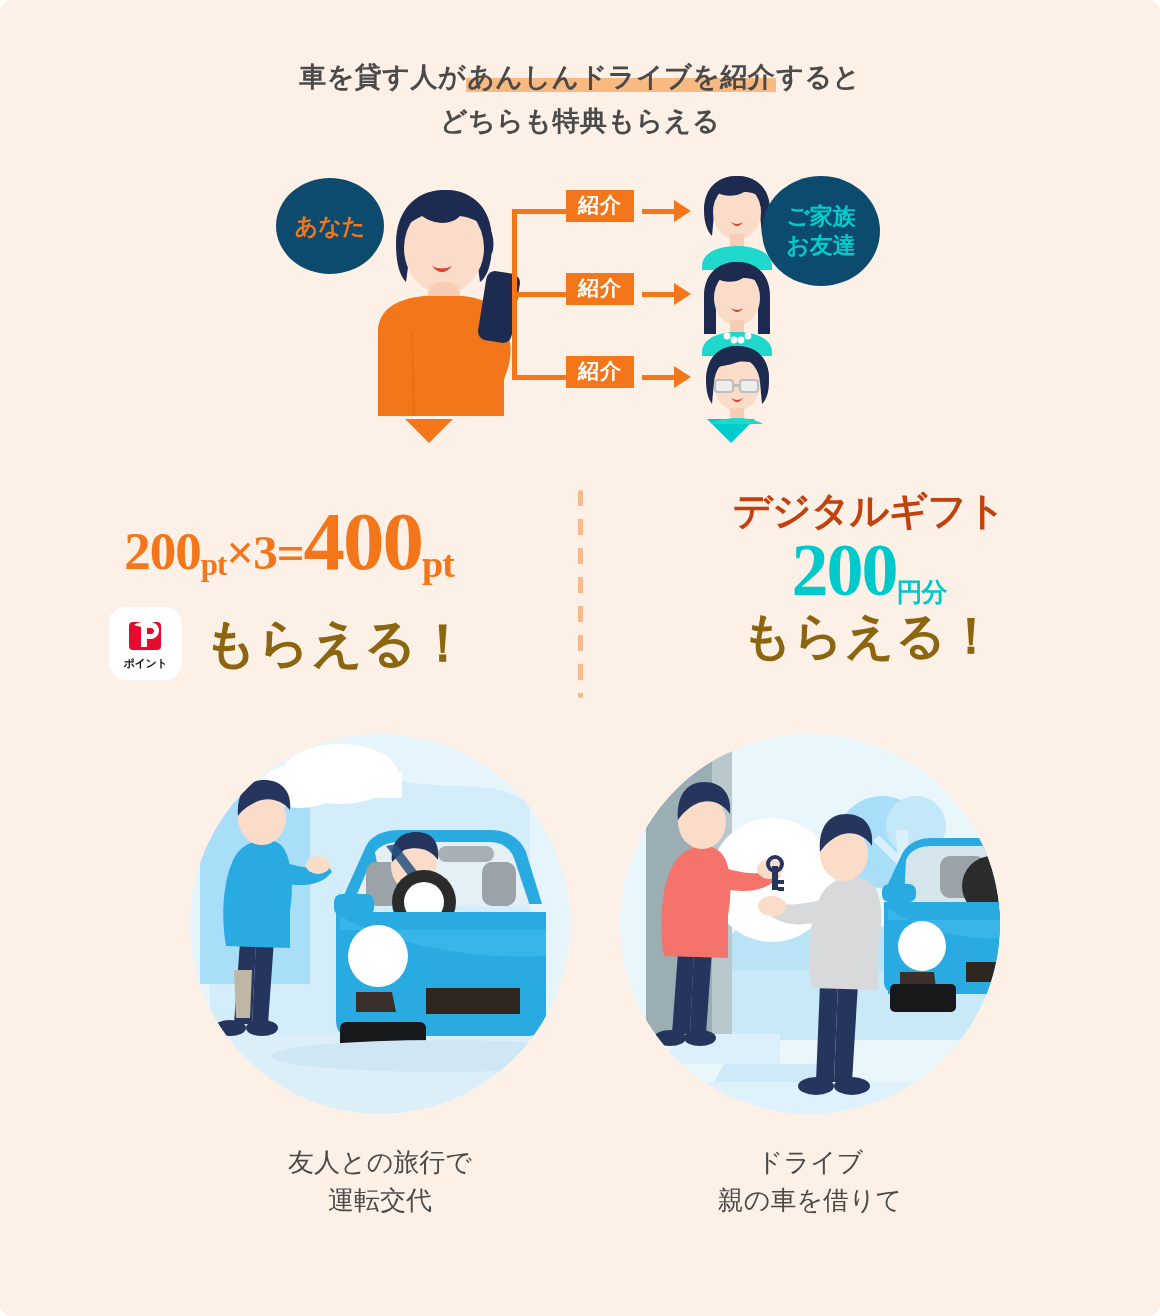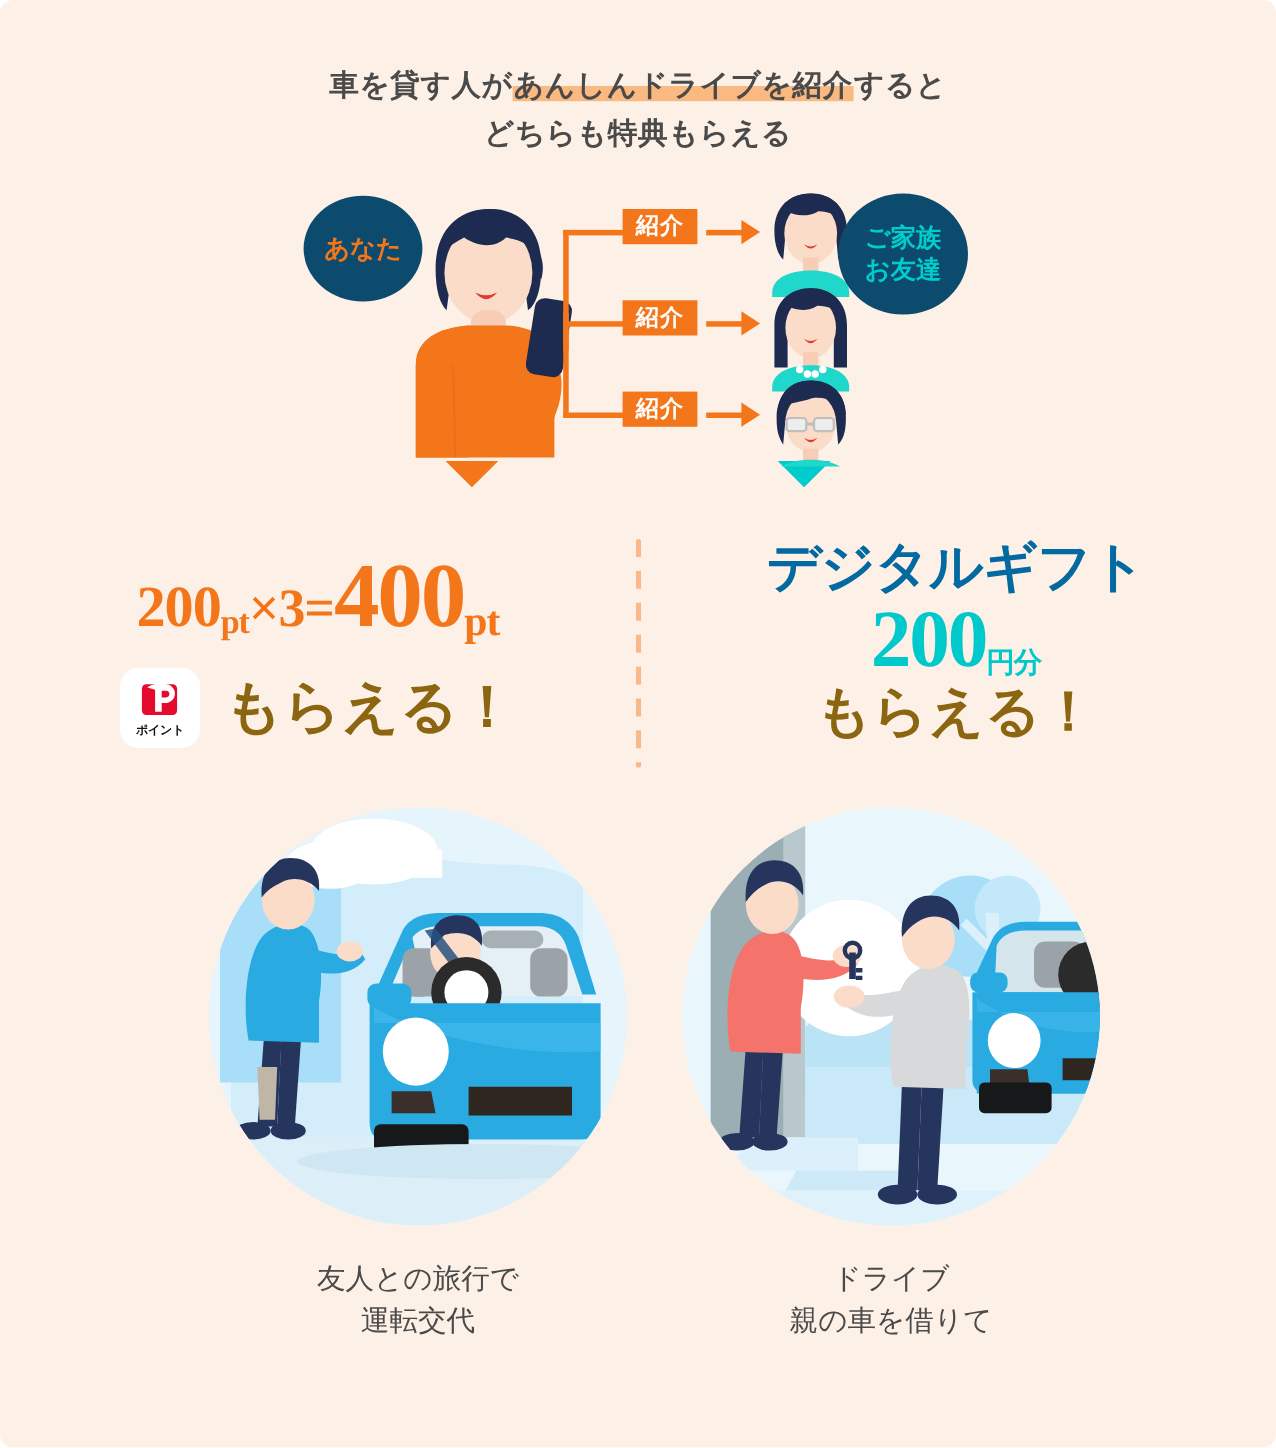--- a/index.html
+++ b/index.html
@@ -172,21 +172,21 @@
     font-size: 52px; font-weight: bold; color: #8C6510; letter-spacing: 0px;
     line-height: 1;
   }
 
   .offer-right {
     position: absolute;
     left: 578px; top: 0; width: 582px;
     text-align: center;
   }
   .gift-title {
-    font-size: 49px; font-weight: bold; color: #0369a1;
+    font-size: 39px; font-weight: bold; color: #c2410c;
     letter-spacing: -1px; line-height: 1.06; padding-top: 8px;
   }
   .gift-amt {
     line-height: 1; margin-top: 2px; white-space: nowrap;
   }
   .gift-num { font-size: 74px; font-weight: bold; color: #00C9CB; letter-spacing: -2px; }
   .gift-unit{ font-size: 26px; font-weight: bold; color: #00C9CB; position: relative; top: 6px; letter-spacing: -1px;}
   .gift-get {
     font-size: 50px; font-weight: bold; color: #8C6510; line-height: 1; margin-top: 4px;
   }

